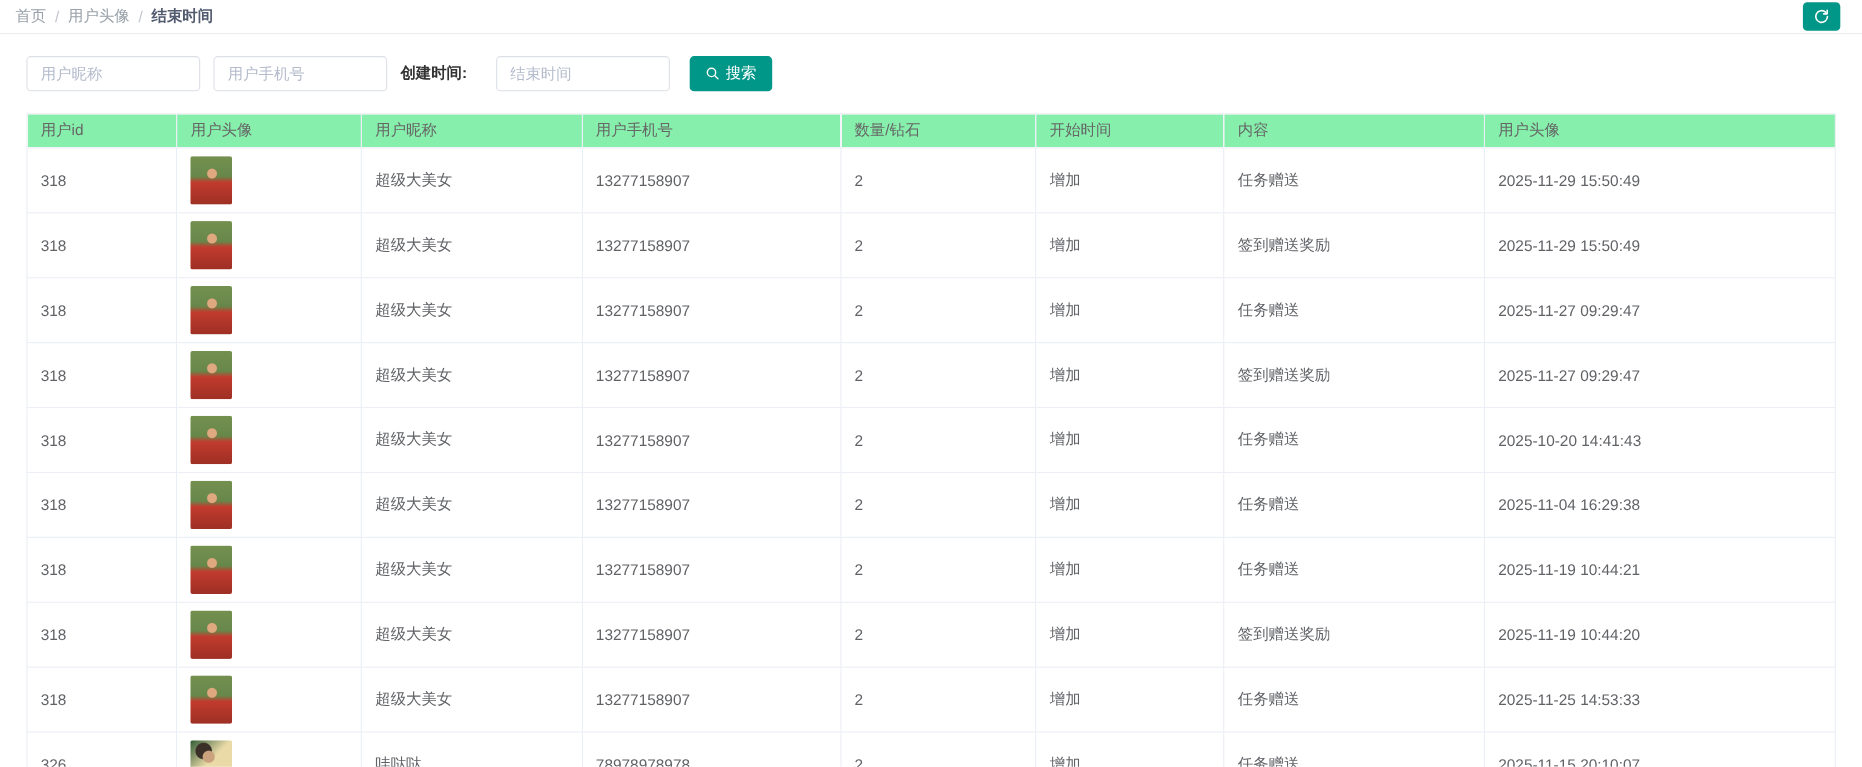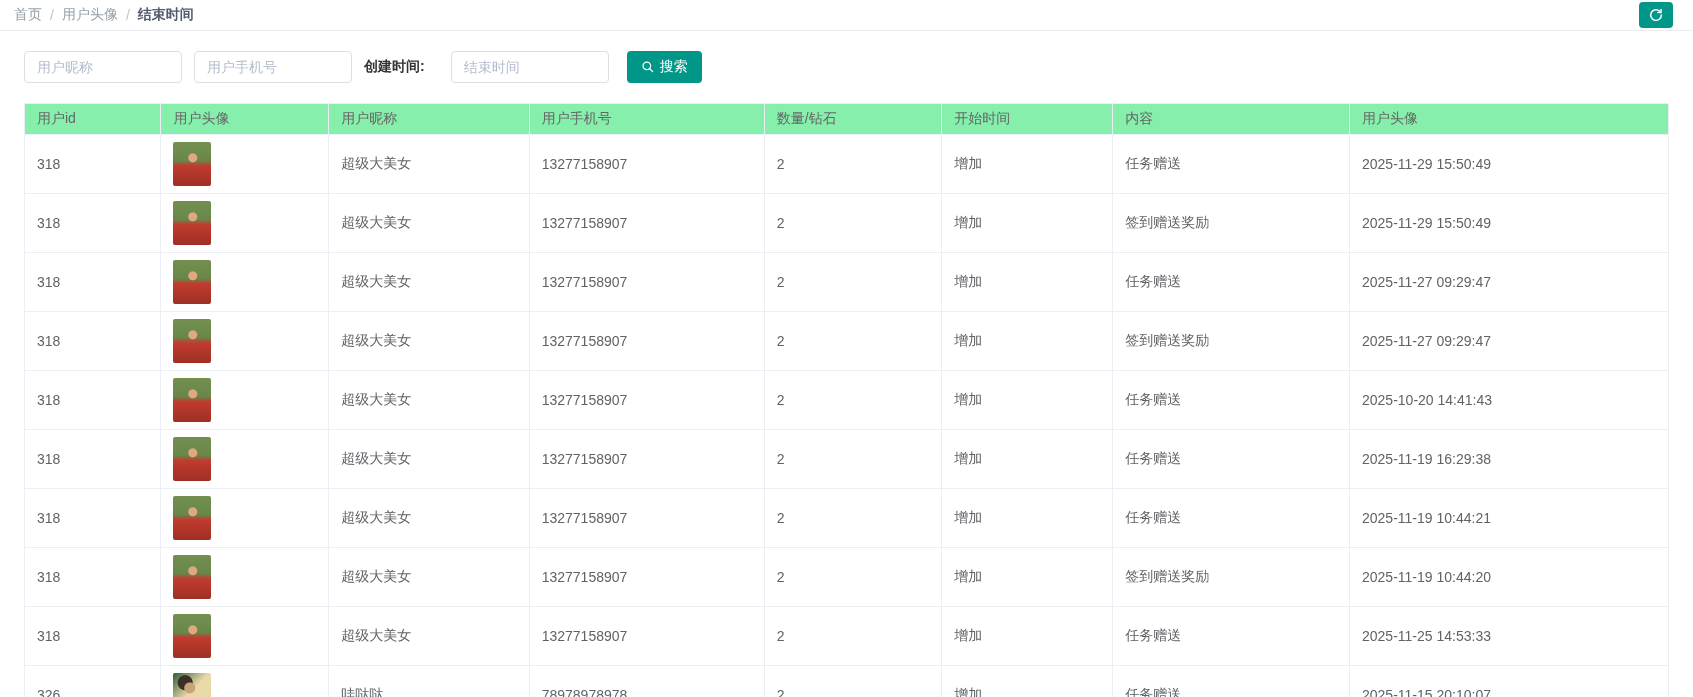--- a/index.html
+++ b/index.html
@@ -186,21 +186,21 @@
         <tr>
       <td>318</td>
       <td>
         <div class="avatar avatar-a"></div>
       </td>
       <td>超级大美女</td>
       <td>13277158907</td>
       <td>2</td>
       <td>增加</td>
       <td>任务赠送</td>
-      <td>2025-11-19 16:29:38</td>
+      <td>2025-11-04 16:29:38</td>
     </tr>
         <tr>
       <td>318</td>
       <td>
         <div class="avatar avatar-a"></div>
       </td>
       <td>超级大美女</td>
       <td>13277158907</td>
       <td>2</td>
       <td>增加</td>

